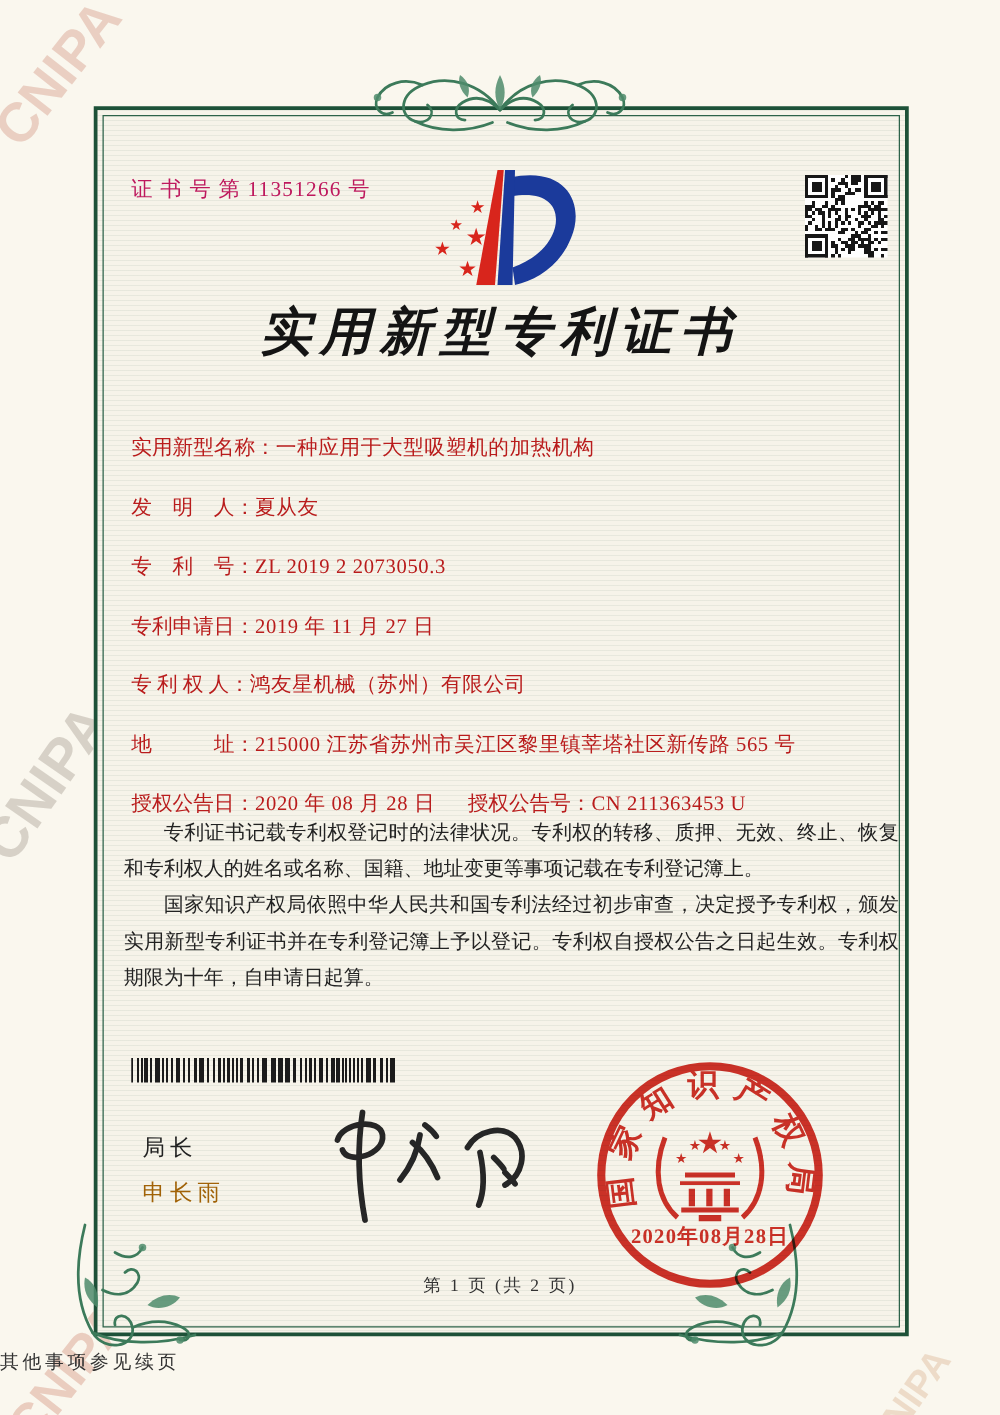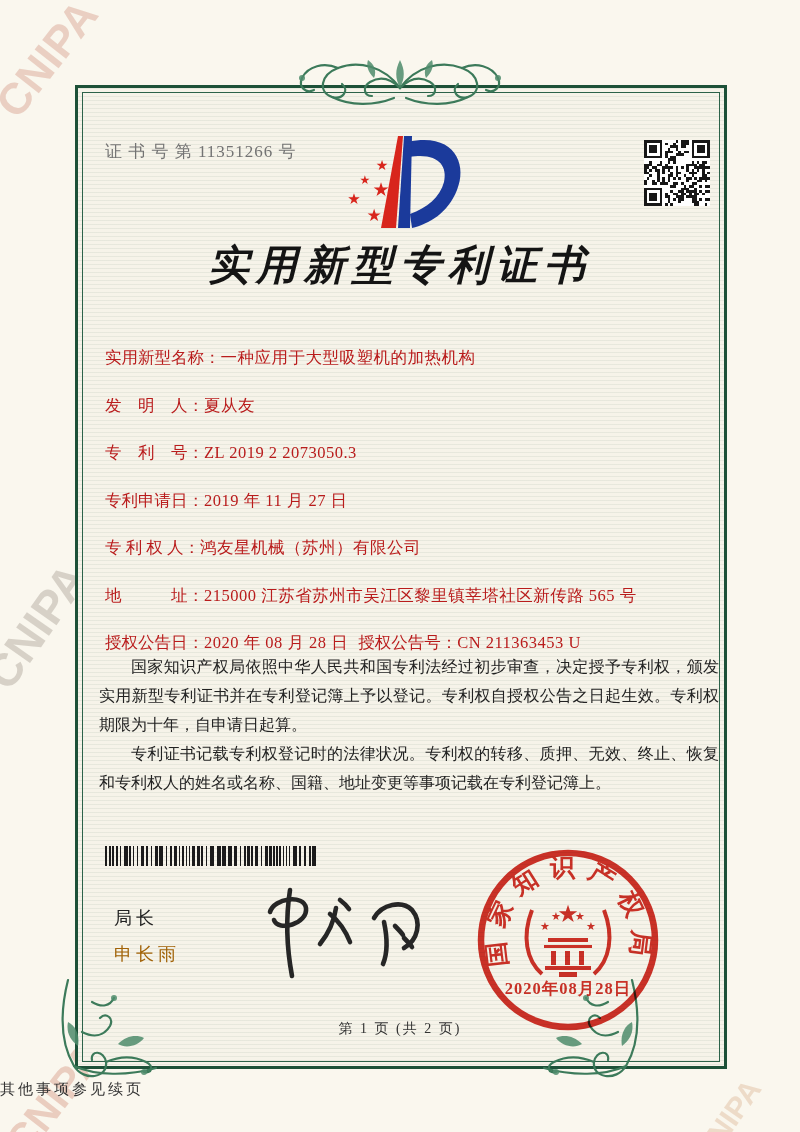--- a/index.html
+++ b/index.html
@@ -25,34 +25,34 @@
   .wm1{left:-14px;top:96px;font-size:44px;color:rgba(221,175,158,0.55);transform:rotate(-52deg);}
   .wm2{left:196px;top:224px;font-size:36px;color:rgba(226,192,166,0.60);transform:rotate(-55deg);}
   .wm3{left:266px;top:468px;font-size:48px;color:rgba(229,197,170,0.60);transform:rotate(-55deg);}
   .wm4{left:-26px;top:668px;font-size:46px;color:rgba(186,178,168,0.55);transform:rotate(-55deg);}
   .wm5{left:362px;top:608px;font-size:23px;color:rgba(214,186,150,0.55);transform:rotate(-45deg);letter-spacing:2px;}
   .wm6{left:630px;top:820px;font-size:30px;color:rgba(229,200,175,0.5);transform:rotate(-55deg);}
   .wm7{left:-4px;top:1135px;font-size:42px;color:rgba(223,177,160,0.6);transform:rotate(-52deg);}
   .wm8{left:688px;top:1148px;font-size:30px;color:rgba(226,196,170,0.55);transform:rotate(-55deg);}
 
   
-  .cert-no{position:absolute;left:105px;top:140px;font-size:17px;color:#737373;letter-spacing:1px;}
+  .cert-no{position:absolute;left:105px;top:140px;font-size:17px;color:#be185d;letter-spacing:1px;}
   .logo{position:absolute;left:334px;top:126px;width:142px;height:112px;}
   .qr{position:absolute;left:644px;top:140px;width:66px;height:66px;}
   .qr svg{display:block;}
   #qr-modules rect{fill:#171717;}
   .title{position:absolute;left:0;top:238px;width:800px;text-align:center;
          font-size:41px;font-weight:bold;color:#141414;letter-spacing:7px;font-style:italic;}
 
   
   .fields{position:absolute;left:105px;top:334px;width:616px;font-size:16.5px;color:#b91c1c;}
   .frow{height:47.5px;line-height:47.5px;white-space:nowrap;}
   .flabel{display:inline-block;}
   .fvalue{letter-spacing:0.5px;}
-  .pair2{margin-left:10px;}
+  .pair2{margin-left:26px;}
 
   
   .paras{position:absolute;left:99px;top:652px;width:620px;font-size:16px;line-height:29px;
          color:#222;text-align:justify;}
   .paras p{margin:0;text-indent:2em;}
 
   
   .barcode{position:absolute;left:105px;top:846px;width:212px;height:20px;}
   #barcode-bars rect{fill:#1b1b1b;}
 
@@ -394,22 +394,22 @@
     </div>
     <div class="frow">
       <span class="flabel">地　　　址：</span><span class="fvalue">215000 江苏省苏州市吴江区黎里镇莘塔社区新传路 565 号</span>
     </div>
     <div class="frow">
       <span class="flabel">授权公告日：</span><span class="fvalue">2020 年 08 月 28 日</span><span class="flabel pair2">授权公告号：</span><span class="fvalue">CN 211363453 U</span>
     </div>
   </div>
 
   <div class="paras">
+    <p>专利证书记载专利权登记时的法律状况。专利权的转移、质押、无效、终止、恢复和专利权人的姓名或名称、国籍、地址变更等事项记载在专利登记簿上。</p>
     <p>国家知识产权局依照中华人民共和国专利法经过初步审查，决定授予专利权，颁发实用新型专利证书并在专利登记簿上予以登记。专利权自授权公告之日起生效。专利权期限为十年，自申请日起算。</p>
-    <p>专利证书记载专利权登记时的法律状况。专利权的转移、质押、无效、终止、恢复和专利权人的姓名或名称、国籍、地址变更等事项记载在专利登记簿上。</p>
   </div>
 
   <div class="barcode">
     <svg width="212" height="20" viewBox="0 0 212 20" shape-rendering="crispEdges">
       <g id="barcode-bars">
           <rect x="0" y="0" width="1.6" height="20"></rect>
           <rect x="4.300000000000001" y="0" width="1.6" height="20"></rect>
           <rect x="7.4" y="0" width="1.6" height="20"></rect>
           <rect x="10.5" y="0" width="2.6" height="20"></rect>
           <rect x="14.6" y="0" width="1.6" height="20"></rect>

